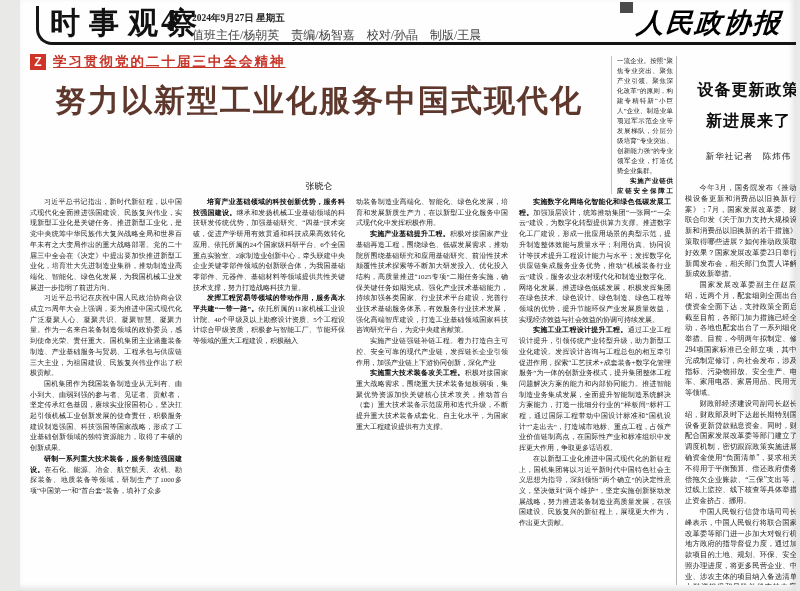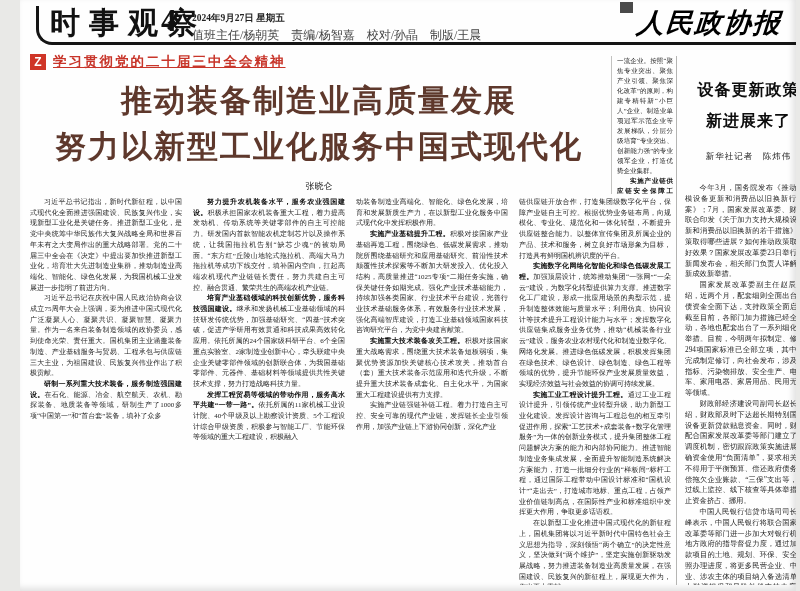--- a/index.html
+++ b/index.html
@@ -54,49 +54,47 @@
   <div class="staff-line">值班主任/杨朝英　责编/杨智嘉　校对/孙晶　制版/王晨</div>
   <div class="qr-mark"></div>
   <div class="masthead">人民政协报</div>
 
   <div class="kicker">
     <span class="z-box">Z</span>
     <span class="kicker-text">学习贯彻党的二十届三中全会精神</span>
   </div>
 
   <div class="headline">
-    <div>推动装备制造业高质量发展</div>
     <div>努力以新型工业化服务中国式现代化</div>
   </div>
   <div class="author">张晓仑</div>
 
   <div class="side-col">
       <p class="para noindent">一流企业。按照“聚焦专业突出、聚焦产业引领、聚焦深化改革”的原则，构建专精特新“小巨人”企业、制造业单项冠军示范企业等发展梯队，分层分级培育“专业突出、创新能力强”的专业领军企业，打造优势企业集群。</p>
       <p class="para"><b>实施产业链供应链安全保障工程。</b>聚焦整机、功能材料等基础领域，提升高端基础零部件国产化和自主可控能力，加强产业链韧性建设。</p>
     </div>
 
   <div class="body-cols">
     <div class="col">
         <p class="para">习近平总书记指出，新时代新征程，以中国式现代化全面推进强国建设、民族复兴伟业，实现新型工业化是关键任务。推进新型工业化，是党中央统筹中华民族伟大复兴战略全局和世界百年未有之大变局作出的重大战略部署。党的二十届三中全会在《决定》中提出要加快推进新型工业化，培育壮大先进制造业集群，推动制造业高端化、智能化、绿色化发展，为我国机械工业发展进一步指明了前进方向。</p>
         <p class="para">习近平总书记在庆祝中国人民政治协商会议成立75周年大会上强调，要为推进中国式现代化广泛凝聚人心、凝聚共识、凝聚智慧、凝聚力量。作为一名来自装备制造领域的政协委员，感到使命光荣、责任重大。国机集团主业涵盖装备制造、产业基础服务与贸易、工程承包与供应链三大主业，为祖国建设、民族复兴伟业作出了积极贡献。</p>
+        <p class="para">国机集团作为我国装备制造业从无到有、由小到大、由弱到强的参与者、见证者、贡献者，坚定传承红色基因，赓续实业报国初心，坚决扛起引领机械工业创新发展的使命责任，积极服务建设制造强国、科技强国等国家战略，形成了工业基础创新领域的独特资源能力，取得了丰硕的创新成果。</p>
         <p class="para"><b>研制一系列重大技术装备，服务制造强国建设。</b>在石化、能源、冶金、航空航天、农机、勘探装备、地质装备等领域，研制生产了1000多项“中国第一”和“首台套”装备，填补了众多</p>
       </div>
     <div class="col">
-        <p class="para"><b>努力提升农机装备水平，服务农业强国建设。</b>积极承担国家农机装备重大工程，着力提高发动机、传动系统等关键零部件的自主可控能力。研发国内首款智能农机定制芯片以及操作系统，让我国拖拉机告别“缺芯少魂”的被动局面。“东方红”丘陵山地轮式拖拉机、高端大马力拖拉机等成功下线交付，填补国内空白，扛起高端农机现代产业链链长责任，努力共建自主可控、融合贯通、繁荣共生的高端农机产业链。</p>
         <p class="para"><b>培育产业基础领域的科技创新优势，服务科技强国建设。</b>继承和发扬机械工业基础领域的科技研发传统优势，加强基础研究、“四基”技术突破，促进产学研用有效贯通和科技成果高效转化应用。依托所属的24个国家级科研平台、6个全国重点实验室、2家制造业创新中心，牵头联建中央企业关键零部件领域的创新联合体，为我国基础零部件、元器件、基础材料等领域提供共性关键技术支撑，努力打造战略科技力量。</p>
         <p class="para"><b>发挥工程贸易等领域的带动作用，服务高水平共建“一带一路”。</b>依托所属的11家机械工业设计院、40个甲级及以上勘察设计资质、5个工程设计综合甲级资质，积极参与智能工厂、节能环保等领域的重大工程建设，积极融入</p>
       </div>
     <div class="col">
         <p class="para noindent">动装备制造业高端化、智能化、绿色化发展，培育和发展新质生产力，在以新型工业化服务中国式现代化中发挥积极作用。</p>
         <p class="para"><b>实施产业基础提升工程。</b>积极对接国家产业基础再造工程，围绕绿色、低碳发展需求，推动院所围绕基础研究和应用基础研究、前沿性技术颠覆性技术探索等不断加大研发投入、优化投入结构，高质量推进“1025专项”二期任务实施，确保关键任务如期完成。强化产业技术基础能力，持续加强各类国家、行业技术平台建设，完善行业技术基础服务体系，有效服务行业技术发展，强化高端智库建设，打造工业基础领域国家科技咨询研究平台，为党中央建言献策。</p>
+        <p class="para">实施产业链强链补链工程。着力打造自主可控、安全可靠的现代产业链，发挥链长企业引领作用，加强产业链上下游协同创新，深化产业</p>
         <p class="para"><b>实施重大技术装备攻关工程。</b>积极对接国家重大战略需求，围绕重大技术装备短板弱项，集聚优势资源加快关键核心技术攻关，推动首台（套）重大技术装备示范应用和迭代升级，不断提升重大技术装备成套化、自主化水平，为国家重大工程建设提供有力支撑。</p>
-        <p class="para">实施产业链强链补链工程。着力打造自主可控、安全可靠的现代产业链，发挥链长企业引领作用，加强产业链上下游协同创新，深化产业</p>
       </div>
     <div class="col">
-        <p class="para noindent">链供应链开放合作，打造集团级数字化平台，保障产业链自主可控。根据优势业务链布局，向规模化、专业化、规范化和一体化转型，不断提升供应链整合能力。以整体宣传集团及所属企业的产品、技术和服务，树立良好市场形象为目标，打造具有鲜明国机辨识度的平台。</p>
         <p class="para"><b>实施数字化网络化智能化和绿色低碳发展工程。</b>加强顶层设计，统筹推动集团“一张网”“一朵云”建设，为数字化转型提供算力支撑。推进数字化工厂建设，形成一批应用场景的典型示范，提升制造整体效能与质量水平；利用仿真、协同设计等技术提升工程设计能力与水平；发挥数字化供应链集成服务业务优势，推动“机械装备行业云”建设，服务农业农村现代化和制造业数字化、网络化发展。推进绿色低碳发展，积极发挥集团在绿色技术、绿色设计、绿色制造、绿色工程等领域的优势，提升节能环保产业发展质量效益，实现经济效益与社会效益的协调可持续发展。</p>
         <p class="para"><b>实施工业工程设计提升工程。</b>通过工业工程设计提升，引领传统产业转型升级，助力新型工业化建设。发挥设计咨询与工程总包的相互牵引促进作用，探索“工艺技术+成套装备+数字化管理服务”为一体的创新业务模式，提升集团整体工程问题解决方案的能力和内部协同能力。推进智能制造业务集成发展，全面提升智能制造系统解决方案能力，打造一批细分行业的“样板间”标杆工程，通过国际工程带动中国设计标准和“国机设计”“走出去”，打造城市地标、重点工程，占领产业价值链制高点，在国际性产业和标准组织中发挥更大作用，争取更多话语权。</p>
         <p class="para">在以新型工业化推进中国式现代化的新征程上，国机集团将以习近平新时代中国特色社会主义思想为指导，深刻领悟“两个确立”的决定性意义，坚决做到“两个维护”，坚定实施创新驱动发展战略，努力推进装备制造业高质量发展，在强国建设、民族复兴的新征程上，展现更大作为，作出更大贡献。</p>
       </div>
   </div>
 
   <div class="v-divider"></div>
   <div class="right-article">
     <div class="r-title">
       <div>设备更新政策</div>

